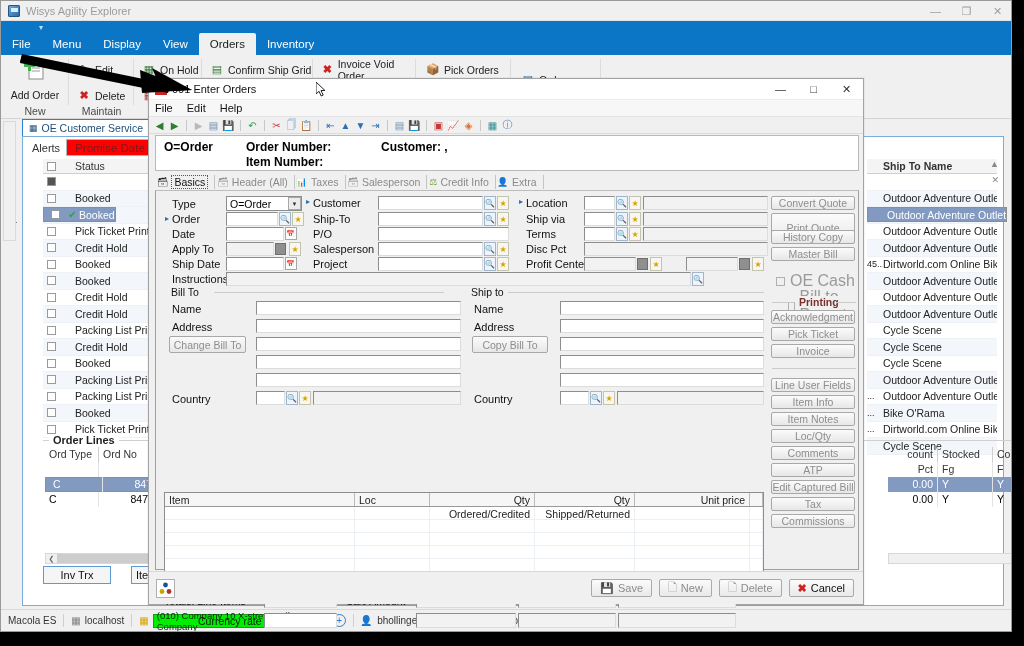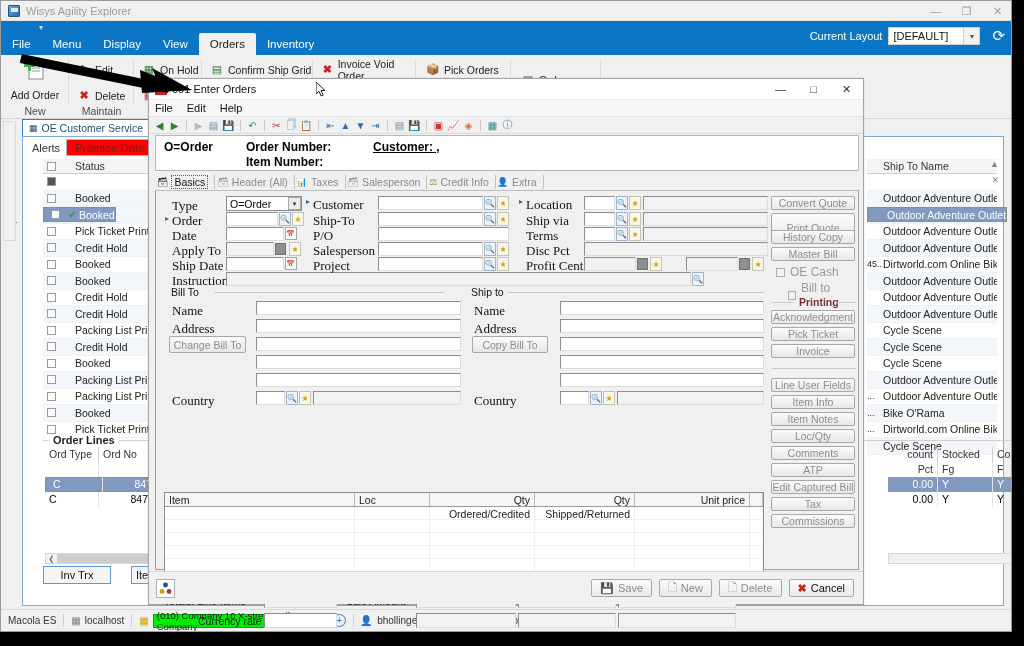--- a/index.html
+++ b/index.html
@@ -262,21 +262,21 @@
   }
   .ftab .tico { font-size:9px; }
   .ftab.active { color:#111; }
   .ftab.active .tlabel { border:1px dotted #555; padding:0 2px; }
 
   .formpanel {
     position:absolute; left:6px; top:111px; width:704px; height:380px;
     background:#f0f0f0; border:1px solid #9f9f9f; border-top:1px solid #bdbdbd;
   }
 
-  .fld-label { position:absolute; font-size:13px; color:#111;font-family:Liberation Serif, serif; }
+  .fld-label { position:absolute; font-size:11px; color:#111; }
   .fld-arrow { position:absolute; font-size:8px; color:#2b6ca8; }
   .inp {
     position:absolute; background:#fff; border:1px solid #8d8d8d;
     border-right-color:#dcdcdc; border-bottom-color:#dcdcdc; height:14px;
   }
   .inp.ro { background:#f2f2f2; }
   .sel {
     position:absolute; background:#fff; border:1px solid #8d8d8d; height:15px;
     display:flex; align-items:center; font-size:10.5px; padding-left:3px;
   }
@@ -307,21 +307,21 @@
   .grp-line { position:absolute; height:1px; background:#cacaca; }
   .grp-title { position:absolute; font-size:10.5px; color:#111; background:#f0f0f0; padding:0 3px; }
 
   .pbtn {
     position:absolute; background:linear-gradient(#fbfbfb,#e7e7e7);
     border:1px solid #a8a8a8; border-radius:2px;
     display:flex; align-items:center; justify-content:center;
     font-size:10.5px; color:#8e8e8e;
   }
 
-  .chk-row { position:absolute; display:flex; align-items:center; gap:5px; font-size:12px; color:#9a9a9a; }
+  .chk-row { position:absolute; display:flex; align-items:center; gap:5px; font-size:16px; color:#9a9a9a;margin-top:7px; }
   .chk-box { width:9px; height:9px; border:1px solid #b0b0b0; background:#f0f0f0; }
 
   .itemgrid {
     position:absolute; left:8px; top:301px; width:600px; height:92px;
     background:#fff; border:1px solid #8d8d8d;
   }
   .ig-head { display:flex; height:14px; background:#f6f6f6; border-bottom:1px solid #999; }
   .ig-head div {
     border-right:1px solid #b9b9b9; font-size:10.5px; line-height:14px;
     padding:0 4px; color:#222;
@@ -376,28 +376,20 @@
 
       <div class="ribbon-tabs">
         <div class="rtab">File</div>
         <div class="rtab">Menu</div>
         <div class="rtab">Display</div>
         <div class="rtab">View</div>
         <div class="rtab active">Orders</div>
         <div class="rtab">Inventory</div>
       </div>
 
-      <div class="layout-zone">
-        <span class="layout-label">Current Layout</span>
-        <div class="layout-combo">
-          <span class="val">[DEFAULT]</span>
-          <span class="arrow">▼</span>
-        </div>
-        <span class="refresh-icon">⟳</span>
-      </div>
     </div>
 
     <div class="ribbon-body">
 
       <div class="rgroup" style="left:0;width:68px;">
         <div class="bigbtn" style="left:5px;">
           <div class="ico">
             <svg width="26" height="24" viewBox="0 0 26 24">
               <rect x="7" y="2" width="14" height="19" fill="#fff" stroke="#8a8a8a"></rect>
               <line x1="10" y1="7" x2="18" y2="7" stroke="#9a9a9a"></line>
@@ -595,21 +587,21 @@
               <div class="grow">
                 <span class="cb"></span>
                 <span class="statusicon"></span>
                 <span>Pick Ticket Printed</span>
               </div>
             </div>
         </div>
 
         <div class="bg-grid-right">
           <div class="gh">
-            <span style="padding-left:16px;">Ship To Name</span>
+            <span style="padding-left:16px;font-weight:bold;">Ship To Name</span>
           </div>
           <div id="shipto-rows">
               <div class="grow" style="overflow: hidden; white-space: nowrap;">
                 <span style="width: 16px; flex: 0 0 auto; font-size: 9px; overflow: hidden;"></span>
                 <span></span>
               </div>
               <div class="grow alt" style="overflow: hidden; white-space: nowrap;">
                 <span style="width: 16px; flex: 0 0 auto; font-size: 9px; overflow: hidden;"></span>
                 <span>Outdoor Adventure Outlet</span>
               </div>
@@ -824,21 +816,21 @@
       <span class="tbico" style="color:#2f9d5a;">📈</span>
       <span class="tbico" style="color:#d96f2f;">◈</span>
       <span class="tbsep"></span>
       <span class="tbico" style="color:#2f8f8f;">▦</span>
       <span class="tbico" style="color:#4b86c4;">ⓘ</span>
     </div>
 
     <div class="dlg-header-box">
       <div class="hb-row" style="left:8px;top:3px;">O=Order</div>
       <div class="hb-row" style="left:90px;top:3px;">Order Number:</div>
-      <div class="hb-row" style="left:217px;top:3px;text-decoration:underline;">Customer: ,</div>
+      <div class="hb-row" style="left:225px;top:3px;">Customer: ,</div>
       <div class="hb-row" style="left:90px;top:18px;">Item Number:</div>
     </div>
 
     <div class="tabstrip">
       <div class="ftab active">
         <span class="tico">🗃</span>
         <span class="tlabel">Basics</span>
       </div>
       <div class="ftab">
         <span class="tico">🗃</span>

